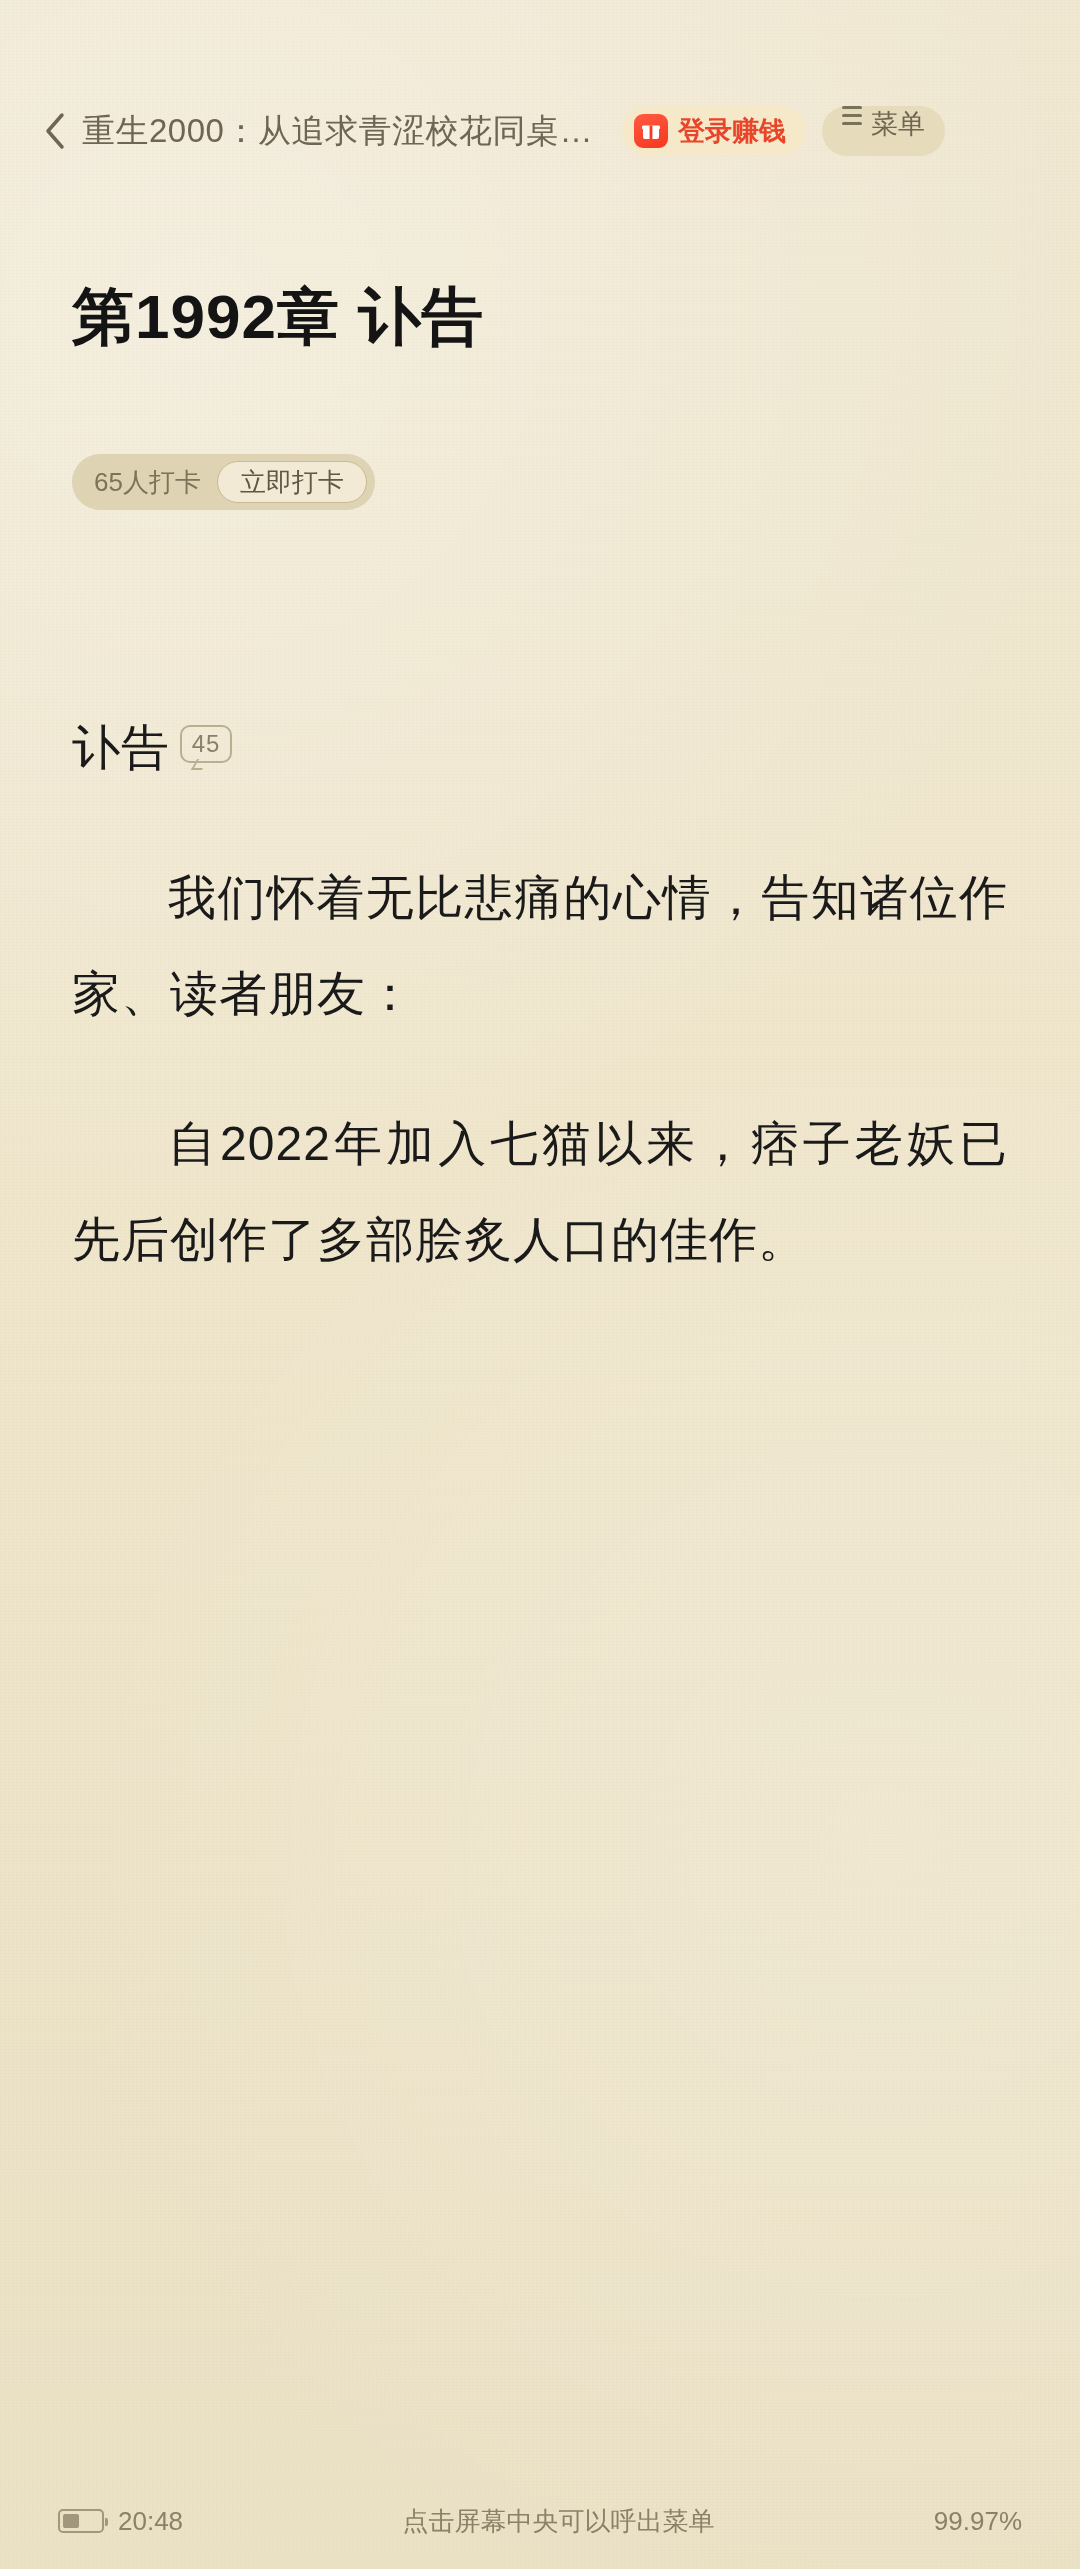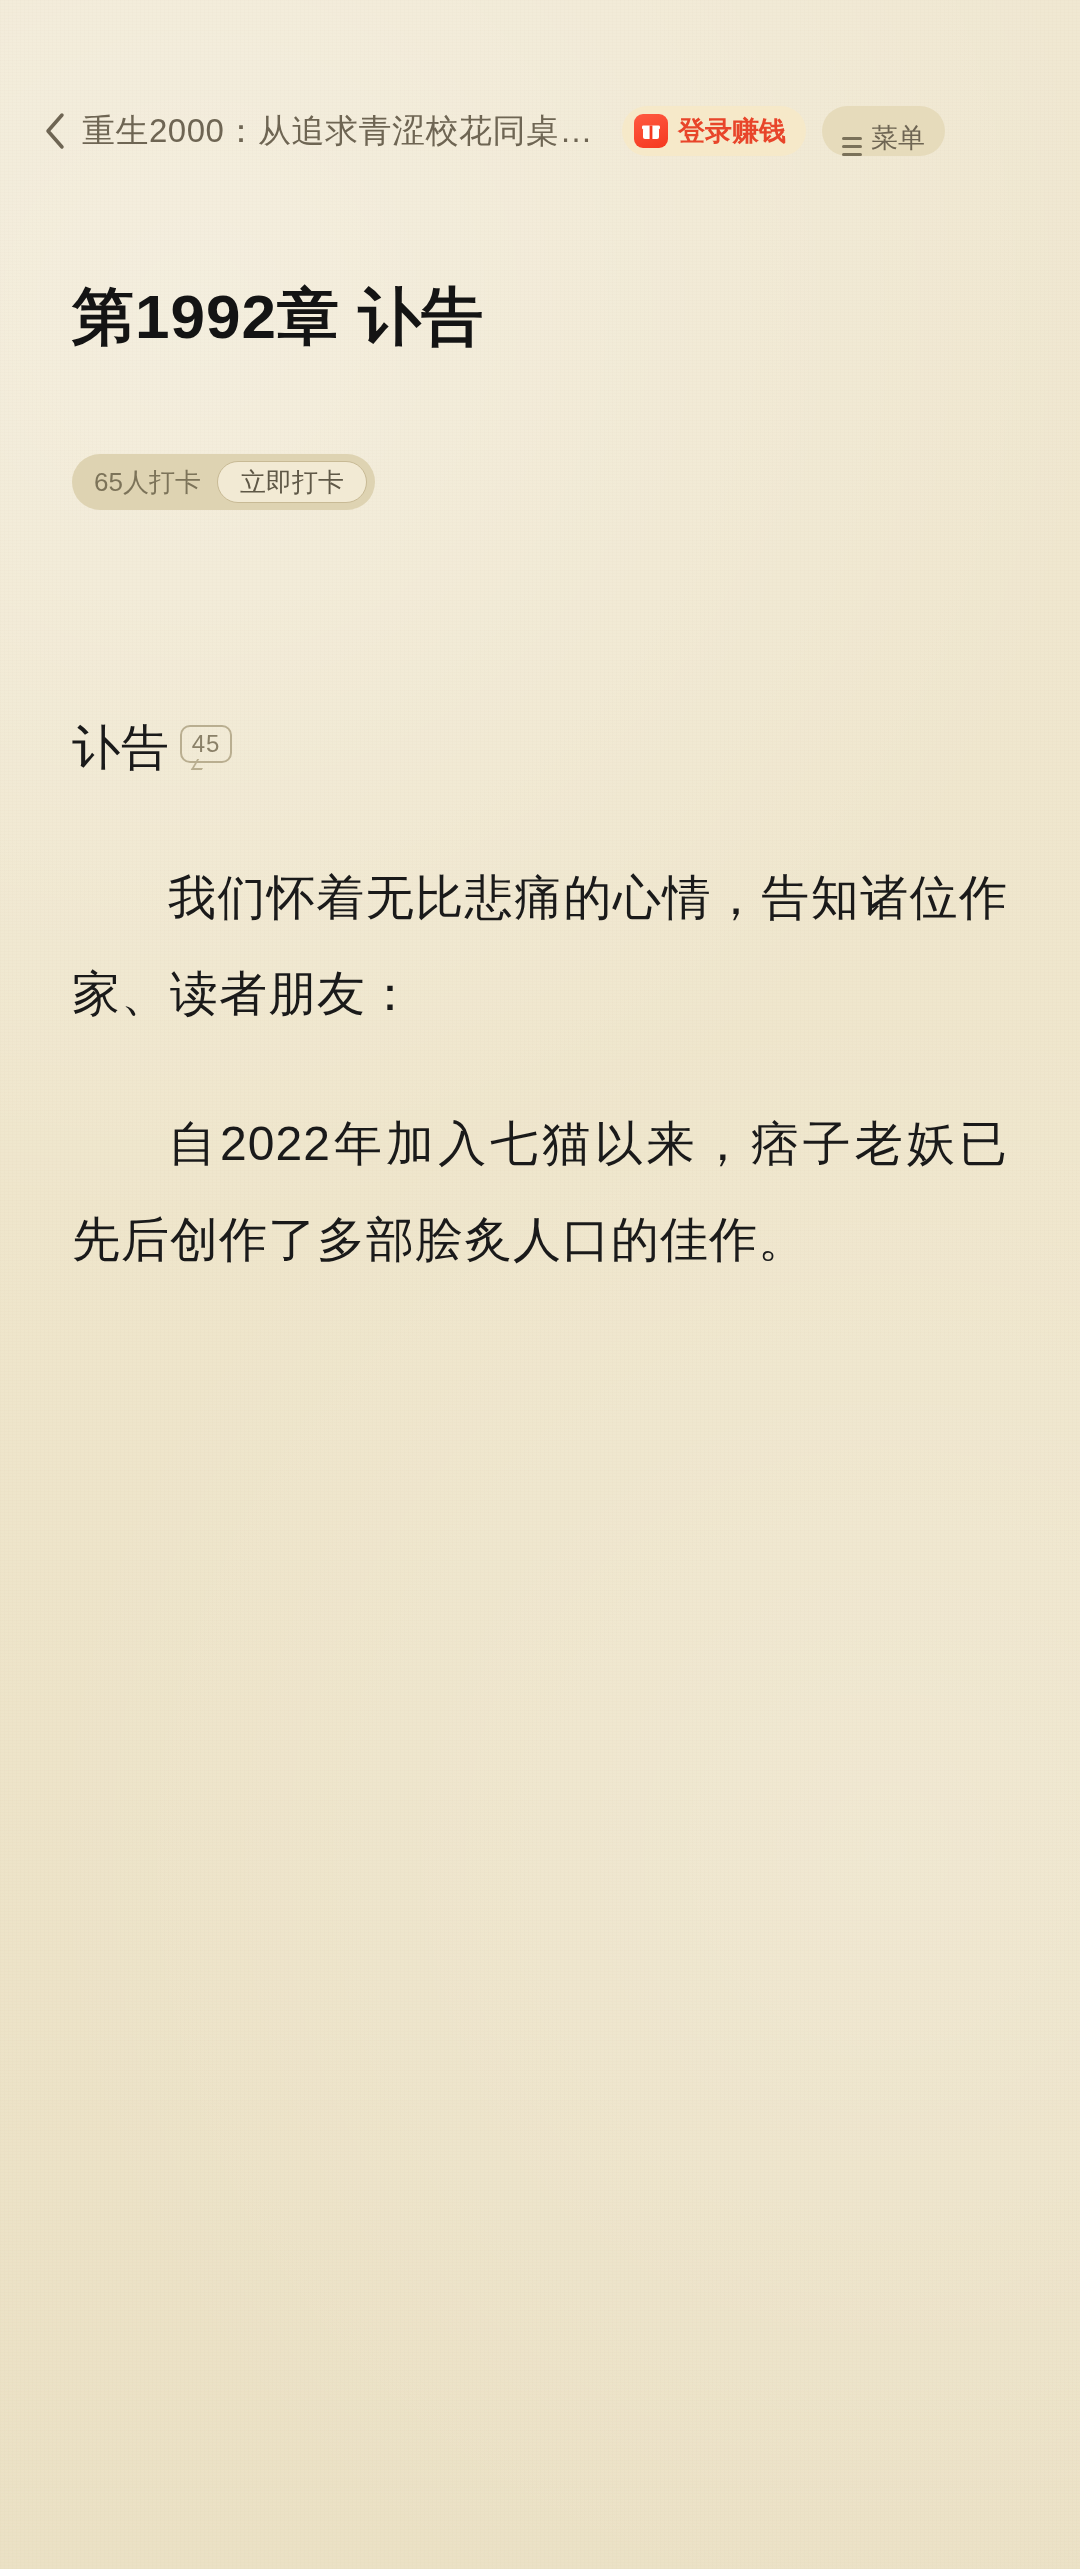--- a/index.html
+++ b/index.html
@@ -90,21 +90,21 @@
   .earn-label {
     font-size: 27px;
     color: #E8452A;
     font-weight: bold;
     white-space: nowrap;
   }
   .menu-btn {
     flex: none;
     height: 50px;
     display: flex;
-    align-items: flex-end;
+    align-items: flex-start;
     gap: 9px;
     background: #E6DBBB;
     border-radius: 25px;
     padding: 0 20px;
     box-sizing: border-box;
   }
   .menu-lines { display: flex; flex-direction: column; gap: 5px; }
   .menu-lines i {
     display: block;
     width: 20px;
@@ -307,13 +307,21 @@
 
   <div class="content">
     <p class="para heading"><span>讣告</span><span class="note-bubble">45</span></p>
 
     <p class="para indent"><span>我们怀着无比悲痛的心情，告知诸位作家、读者朋友：</span></p>
 
 
     <p class="para indent"><span>自2022年加入七猫以来，痞子老妖已先后创作了多部脍炙人口的佳作。</span></p>
   </div>
 
+  <div class="footer">
+    <span class="battery">
+        <i></i>
+      </span>
+    <span class="clock">20:48</span>
+    <span class="hint">点击屏幕中央可以呼出菜单</span>
+    <span class="progress">99.97%</span>
+  </div>
 </div>
 
 </body></html>

